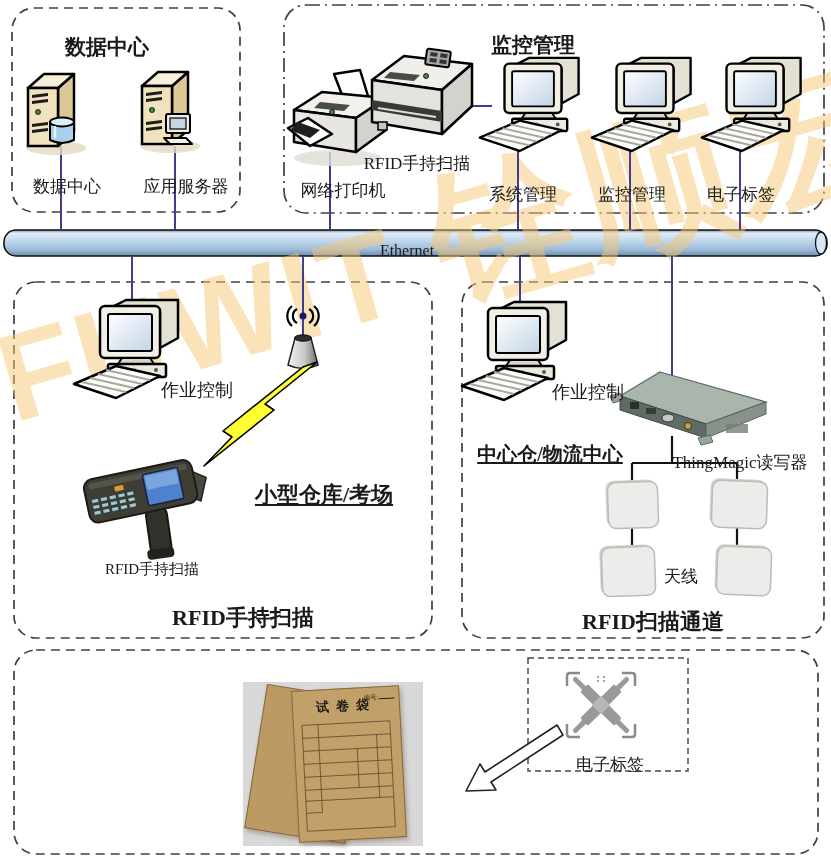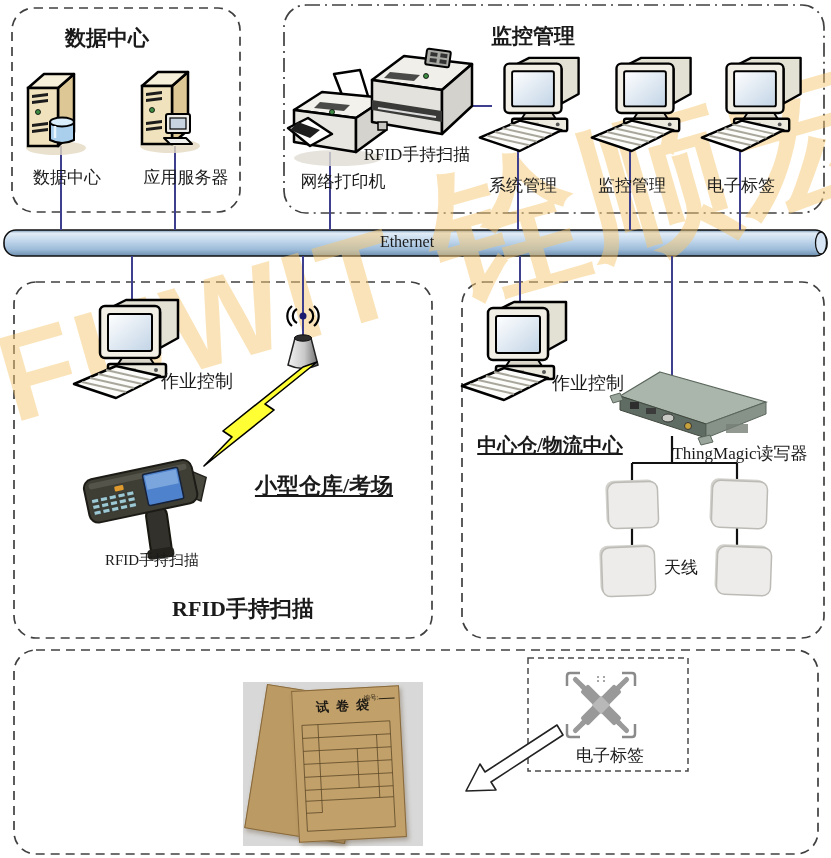--- a/index.html
+++ b/index.html
@@ -1,20 +1,20 @@
 <!DOCTYPE html>
 <html><head>
 <meta charset="utf-8">
 <style>
   html,body{margin:0;padding:0;background:#fff;}
   .canvas{position:relative;width:831px;height:858px;background:#fff;overflow:hidden;
           font-family:"Liberation Serif","DejaVu Serif",serif;color:#1a1a1a;}
   .layer{position:absolute;left:0;top:0;width:831px;height:858px;}
   svg{display:block;}
-  .lbl{position:absolute;text-align:center;font-size:17px;line-height:1.15;white-space:nowrap;}
+  .lbl{position:absolute;text-align:center;font-size:17px;line-height:1.15;white-space:nowrap;margin-top:9px;}
   .lbl.big{font-size:21px;font-weight:bold;}
   .lbl.zone{font-size:20px;font-weight:bold;text-decoration:underline;}
   .lbl.small{font-size:15px;}
   .lbl.eth{font-size:16px;}
   .watermark{position:absolute;left:28px;top:268px;width:860px;
              transform:rotate(-16deg);transform-origin:0 100%;
              font-family:"Liberation Sans","DejaVu Sans",sans-serif;
              font-weight:bold;font-size:124px;letter-spacing:4px;white-space:nowrap;
              color:#f6c873;opacity:.5;z-index:2;pointer-events:none;}
   .watermark .cjk{font-size:152px;}
@@ -327,17 +327,18 @@
 
     <div class="lbl" style="left:137px;top:371px;width:120px;font-size:18px">作业控制</div>
     <div class="lbl zone" style="left:234px;top:473px;width:180px;font-size:22px">小型仓库/考场</div>
     <div class="lbl small" style="left:92px;top:552px;width:120px">RFID手持扫描</div>
     <div class="lbl big" style="left:133px;top:596px;width:220px;font-size:22px">RFID手持扫描</div>
 
     <div class="lbl" style="left:528px;top:373px;width:120px;font-size:18px">作业控制</div>
     <div class="lbl zone" style="left:450px;top:434px;width:200px">中心仓/物流中心</div>
     <div class="lbl" style="left:640px;top:444px;width:200px">ThingMagic读写器</div>
     <div class="lbl" style="left:651px;top:558px;width:60px">天线</div>
+    <div class="lbl big" style="left:543px;top:600px;width:220px;font-size:22px">RFID扫描通道</div>
 
     <div class="lbl" style="left:550px;top:746px;width:120px">电子标签</div>
   </div>
 
 </div>
 
 </body></html>

